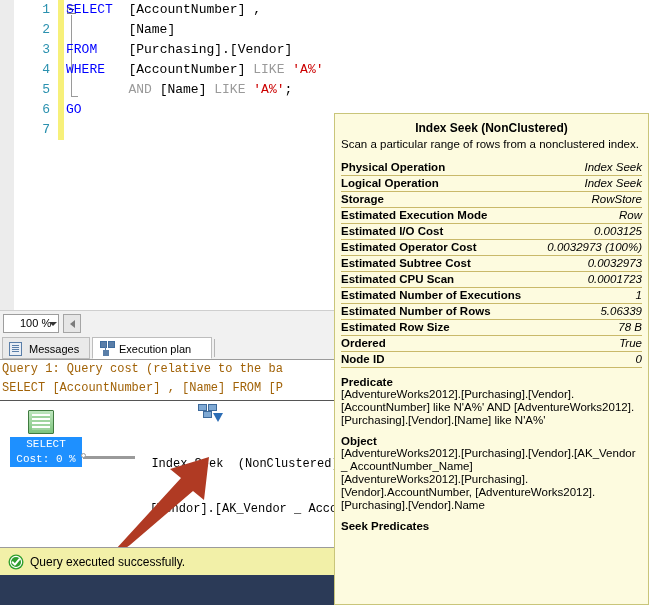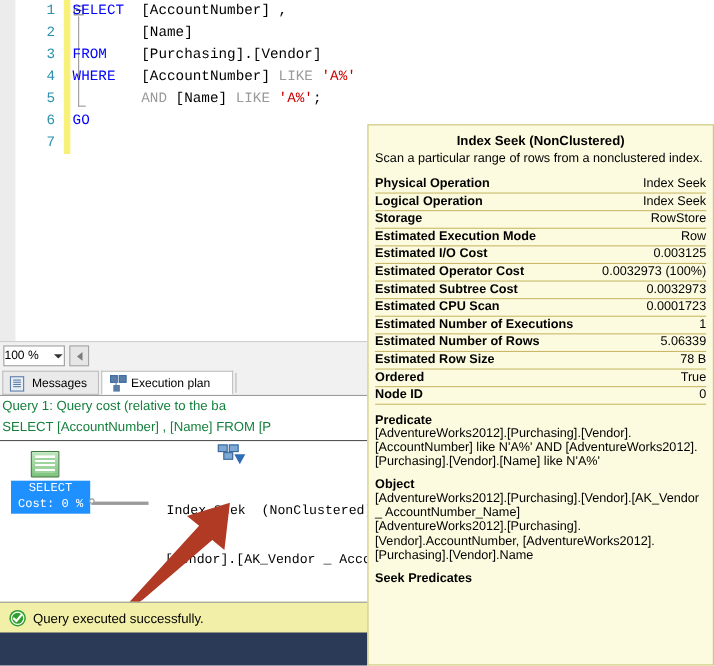--- a/index.html
+++ b/index.html
@@ -57,21 +57,21 @@
   .punct{color:#000000;}
 
   
   #zoom-toolbar{
     position:absolute;left:0;top:310px;width:334px;height:26px;
     background:#f1f1f1;border-top:1px solid #cfcfcf;
   }
   #zoom-combo{
     position:absolute;left:3px;top:3px;width:56px;height:19px;
     background:#fff;border:1px solid #9d9d9d;box-sizing:border-box;
-    font-size:11px;line-height:17px;padding-left:0;color:#000;
+    font-size:11px;line-height:17px;padding-left:16px;color:#000;
   }
   #zoom-combo-arrow{
     position:absolute;left:45px;top:7px;width:0;height:0;
     border-left:4px solid transparent;border-right:4px solid transparent;
     border-top:4px solid #333;
   }
   #zoom-scroll-btn{
     position:absolute;left:63px;top:3px;width:18px;height:19px;
     background:#e6e6e6;border:1px solid #a5a5a5;box-sizing:border-box;
   }
@@ -113,22 +113,22 @@
   
   #exec-plan-panel{
     position:absolute;left:0;top:359px;width:334px;height:188px;
     background:#ffffff;border-top:1px solid #9b9b9b;overflow:hidden;
   }
   #plan-header{
     position:absolute;left:0;top:0;width:334px;height:40px;
     border-bottom:1px solid #555;background:#fff;
   }
   .plan-header-line{
-    font-family:Liberation Sans, sans-serif;
-    font-size:12px;color:#15803d;white-space:pre;height:19px;line-height:19px;
+    font-family:Liberation Mono, monospace;
+    font-size:12px;color:#a16207;white-space:pre;height:19px;line-height:19px;
     padding-left:2px;
   }
   #plan-canvas{position:absolute;left:0;top:41px;width:334px;height:147px;}
 
   #node-select{position:absolute;left:10px;top:9px;width:72px;}
   .node-icon-select{
     position:absolute;left:18px;top:0;width:26px;height:24px;
     background:linear-gradient(#bfe6bf,#7cc47c);
     border:1px solid #3f7a3f;box-sizing:border-box;border-radius:1px;
   }
@@ -189,21 +189,21 @@
   }
   #tooltip-title{
     text-align:center;font-weight:bold;font-size:12px;margin:2px 0 3px 0;
   }
   #tooltip-desc{font-size:11.5px;margin-bottom:9px;line-height:13px;}
   .kv-row{
     display:flex;justify-content:space-between;align-items:baseline;
     border-bottom:1px solid #c9b96a;padding:1px 0 1px 0;line-height:13px;
   }
   .kv-key{font-weight:bold;font-size:11.5px;}
-  .kv-val{font-size:11.5px;text-align:right;padding-left:6px;}
+  .kv-val{font-size:11.5px;text-align:right;padding-left:6px;font-style:italic;}
   .sec-title{font-weight:bold;font-size:11.5px;margin-top:8px;}
   .sec-body{font-size:11.5px;line-height:13px;word-break:break-word;}
   #tooltip-sections{margin-top:4px;}
 </style>
 </head>
 <body>
 
 <div class="root">
 
   <div id="editor-pane">

